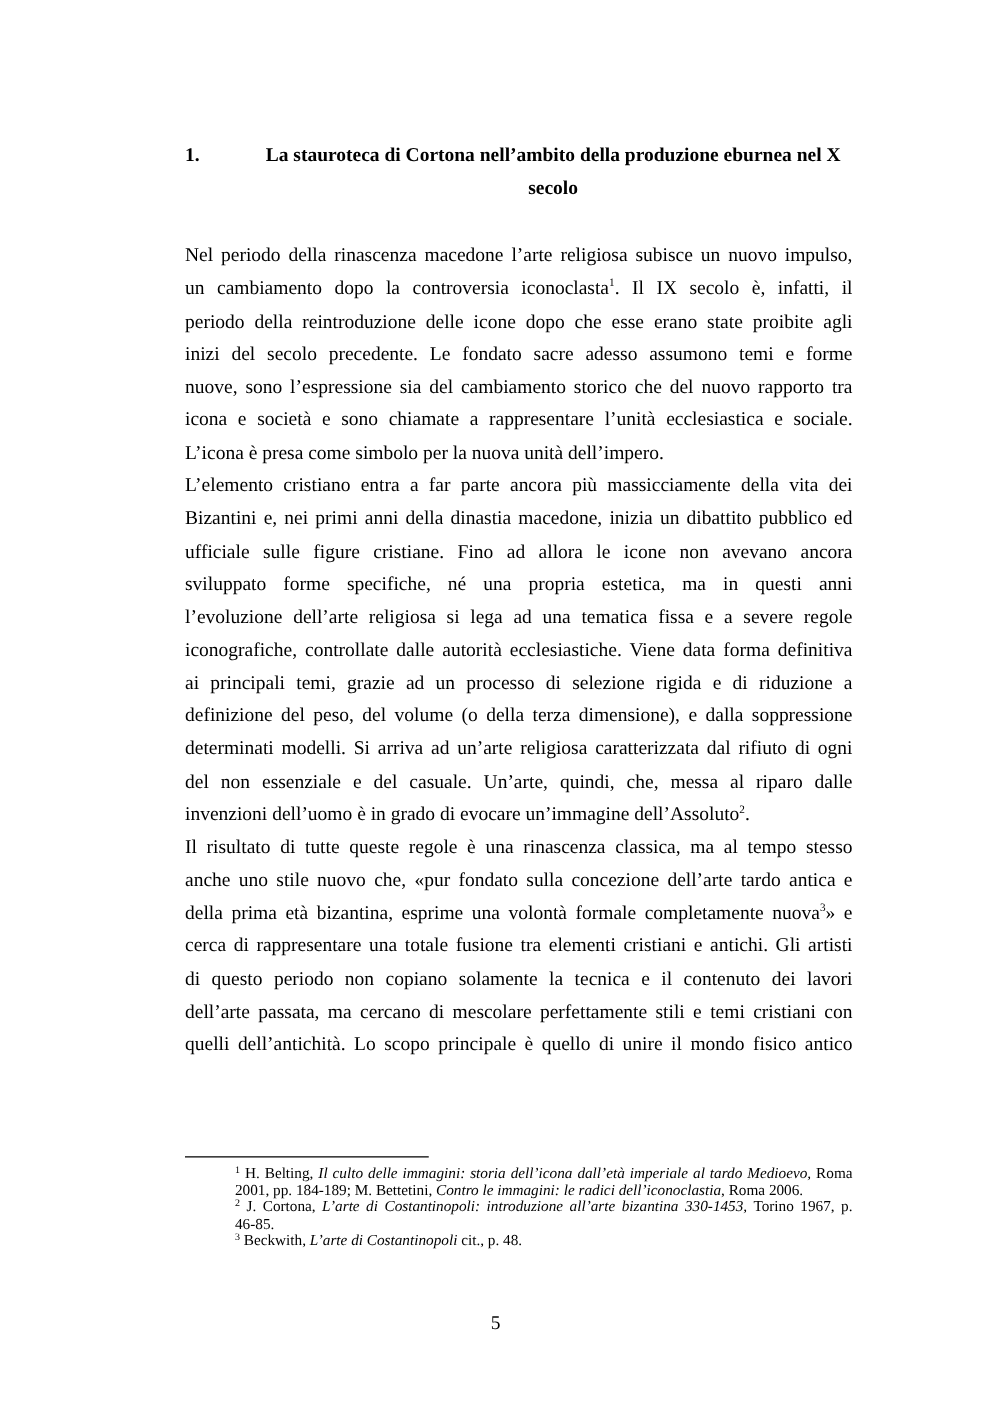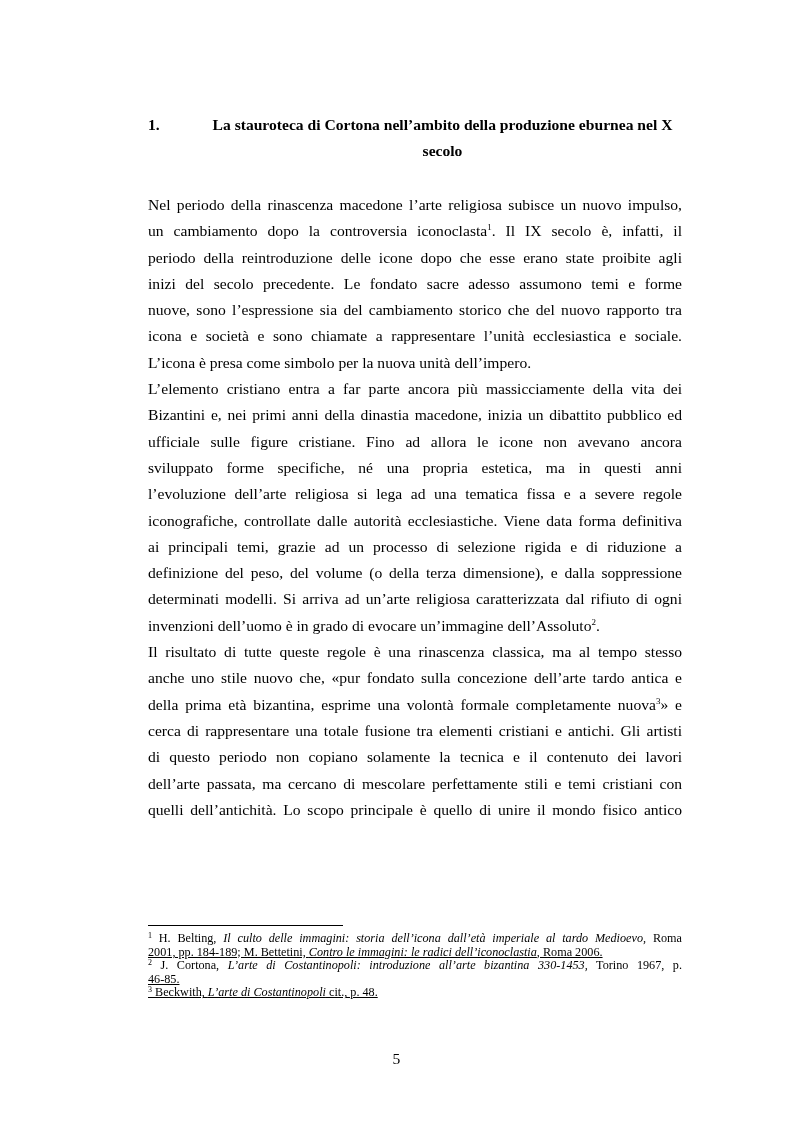--- a/index.html
+++ b/index.html
@@ -88,24 +88,24 @@
       width: 534px;
       font-size: 12.2px;
       line-height: 13.6px;
     }
     .fn-line {
       display: block;
       white-space: nowrap;
       height: 13.6px;
       text-align: justify;
       text-align-last: justify;
+      margin-left: 40px;
     }
     .fn-line.last {
       text-align-last: left;
-      text-decoration: underline;
     }
     .fn-line sup {
       font-size: 8px;
       vertical-align: 4px;
     }
     .page-number {
       position: absolute;
       left: 0;
       width: 793px;
       top: 1050px;
@@ -137,20 +137,21 @@
       <span class="line last">L’icona è presa come simbolo per la nuova unità dell’impero.</span>
       <span class="line">L’elemento cristiano entra a far parte ancora più massicciamente della vita dei</span>
       <span class="line">Bizantini e, nei primi anni della dinastia macedone, inizia un dibattito pubblico ed</span>
       <span class="line">ufficiale sulle figure cristiane. Fino ad allora le icone non avevano ancora</span>
       <span class="line">sviluppato forme specifiche, né una propria estetica, ma in questi anni</span>
       <span class="line">l’evoluzione dell’arte religiosa si lega ad una tematica fissa e a severe regole</span>
       <span class="line">iconografiche, controllate dalle autorità ecclesiastiche. Viene data forma definitiva</span>
       <span class="line">ai principali temi, grazie ad un processo di selezione rigida e di riduzione a</span>
       <span class="line">definizione del peso, del volume (o della terza dimensione), e dalla soppressione</span>
       <span class="line">determinati modelli. Si arriva ad un’arte  religiosa caratterizzata dal rifiuto di ogni</span>
+      <span class="line">del non essenziale e del casuale. Un’arte, quindi, che, messa al riparo dalle</span>
       <span class="line last"><span>invenzioni dell’uomo è in grado di evocare un’immagine dell’Assoluto</span><sup>2</sup><span>.</span></span>
       <span class="line">Il risultato di tutte queste regole è una rinascenza classica, ma al tempo stesso</span>
       <span class="line">anche uno stile nuovo che, «pur fondato sulla concezione dell’arte tardo antica e</span>
       <span class="line"><span>della prima età bizantina, esprime una volontà formale completamente nuova</span><sup>3</sup><span>» e</span></span>
       <span class="line">cerca di rappresentare una totale fusione tra elementi cristiani e antichi. Gli artisti</span>
       <span class="line">di questo periodo non copiano solamente la tecnica e il contenuto dei lavori</span>
       <span class="line">dell’arte passata, ma cercano di mescolare perfettamente stili e temi cristiani con</span>
       <span class="line">quelli dell’antichità. Lo scopo principale è quello di unire il mondo fisico antico</span>
     </div>
 

